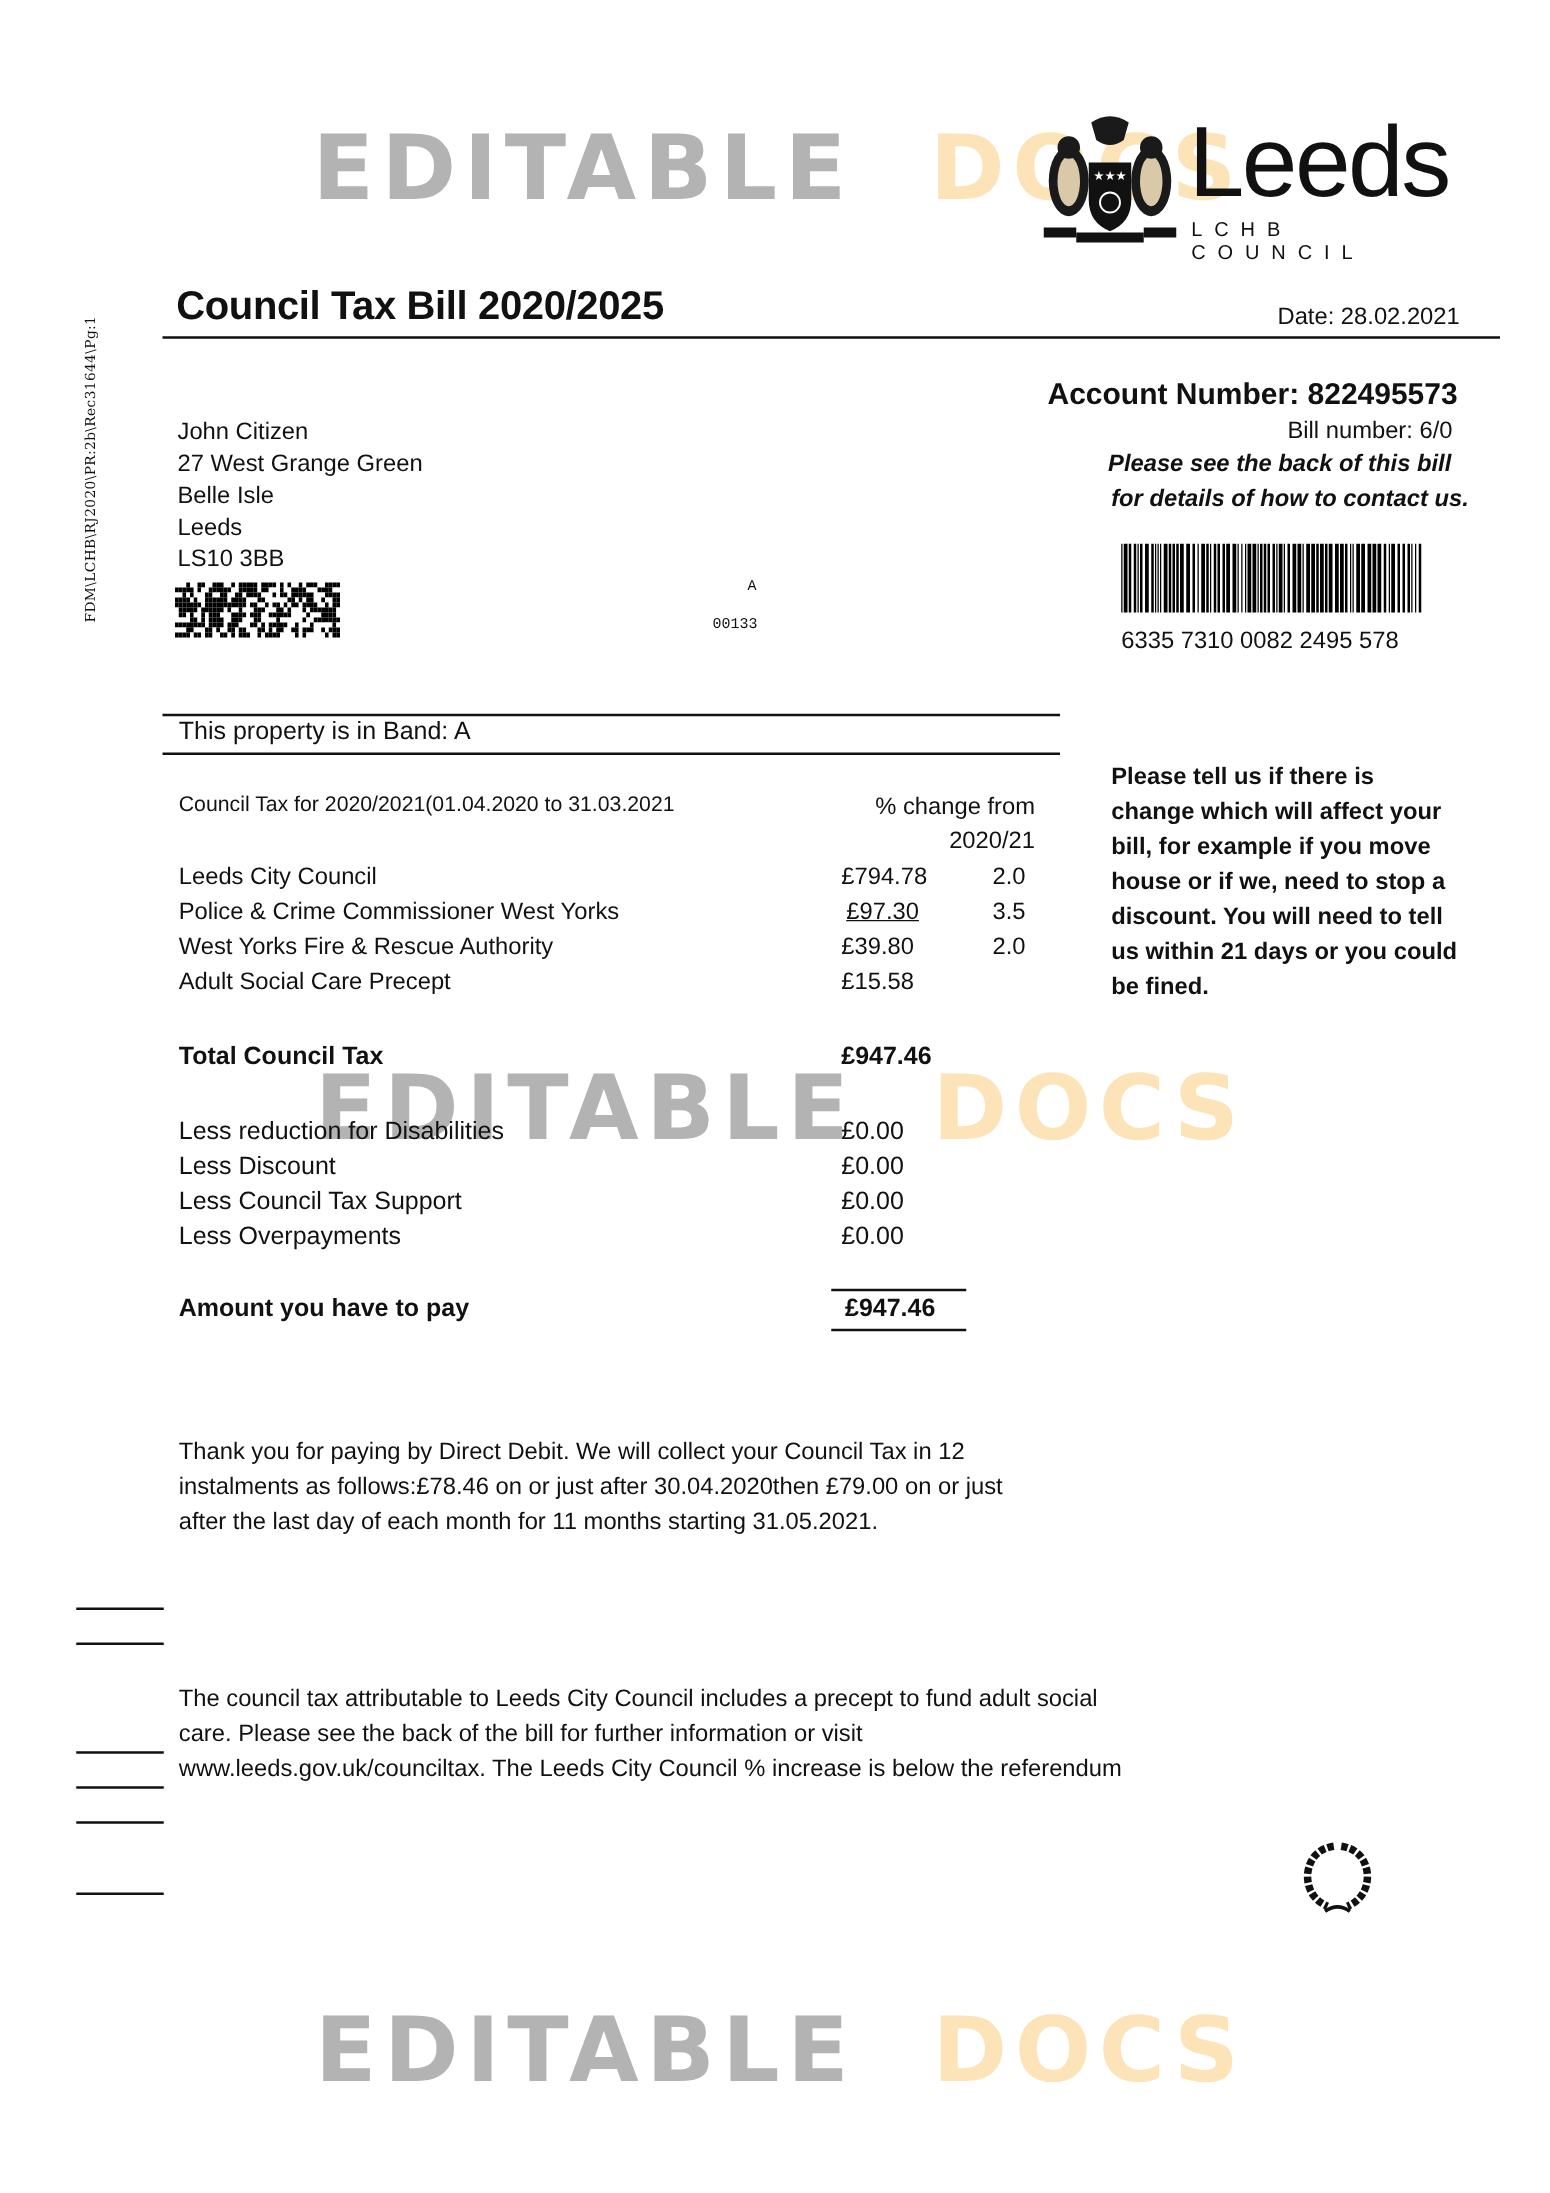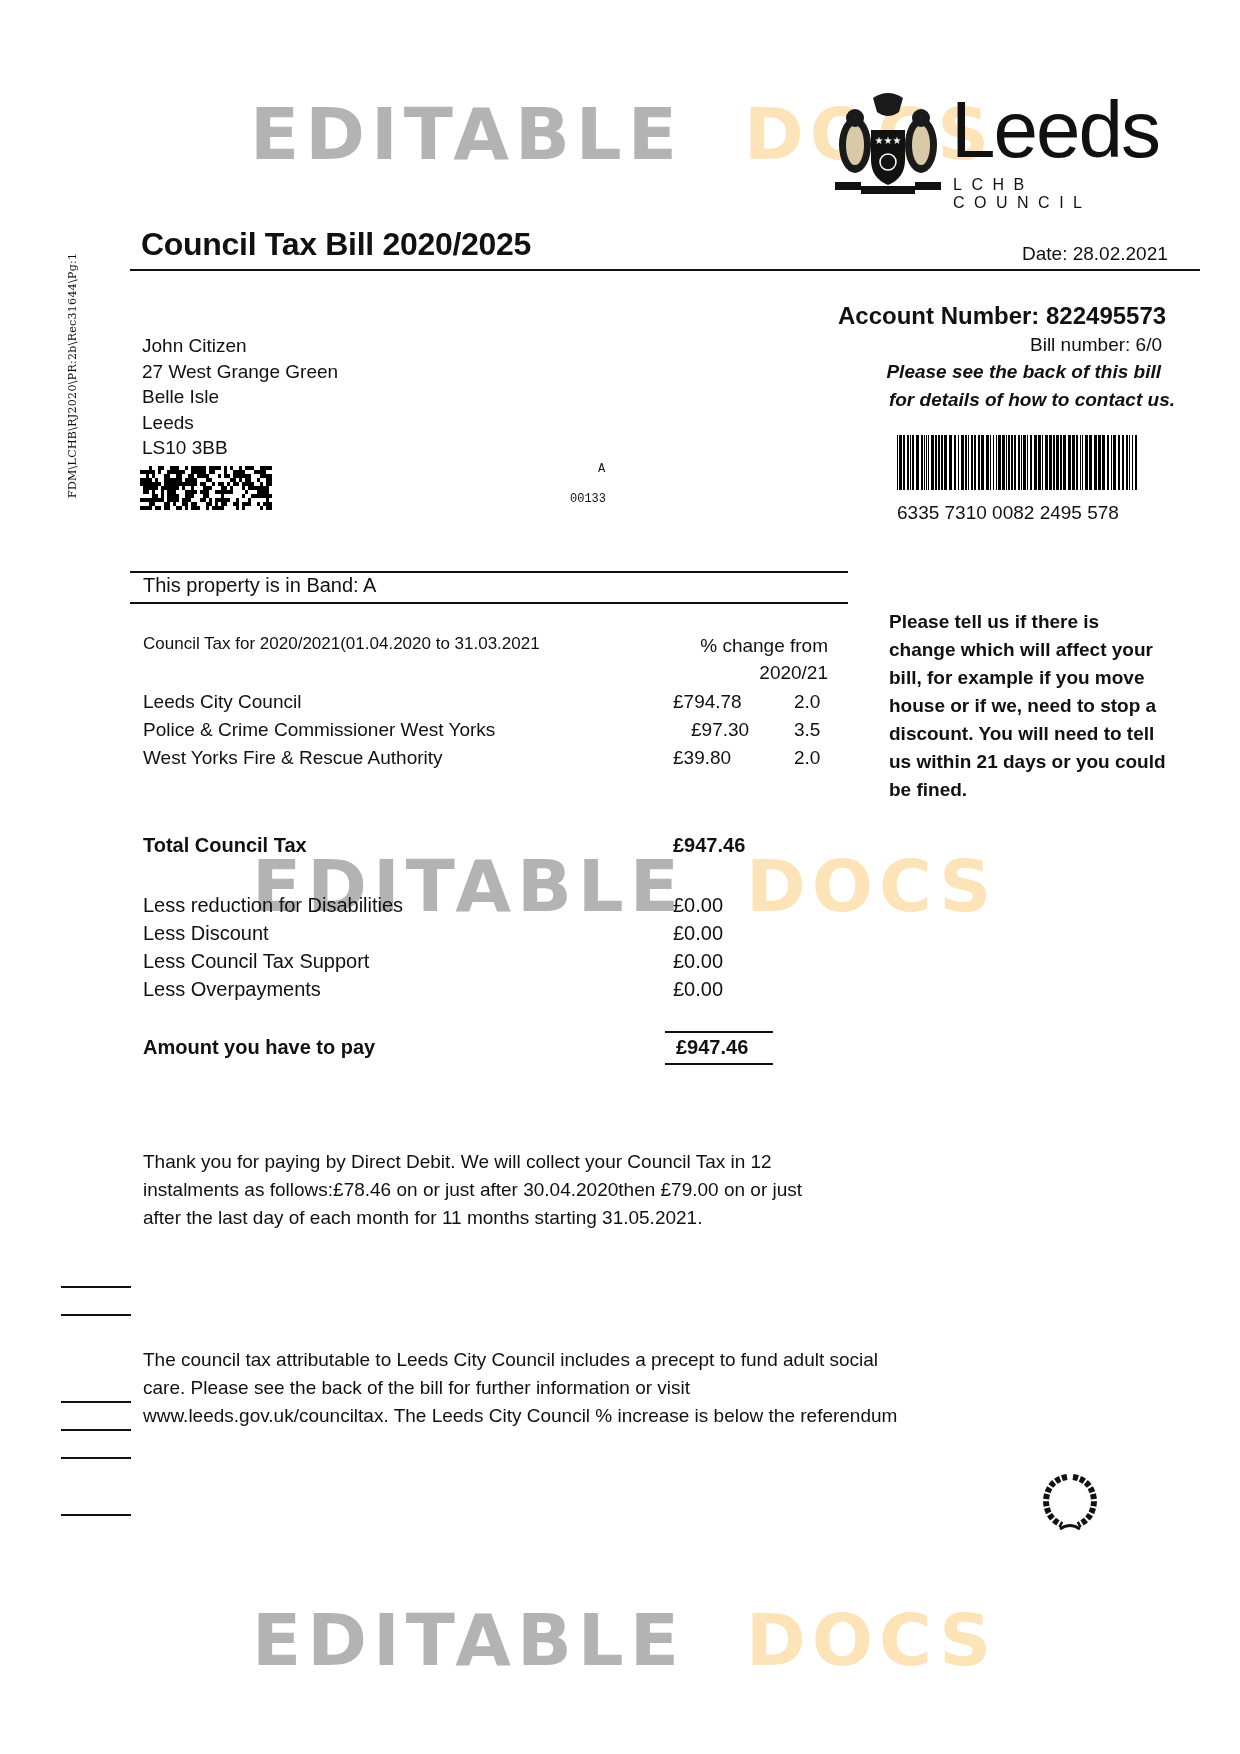--- a/index.html
+++ b/index.html
@@ -644,27 +644,32 @@
 </div>
 
 <div style="position:absolute; left:143px; top:688px; width:700px; font-size:19px; line-height:28px;">
   <div style="position:relative; height:28px;">
     <span>Leeds City Council</span>
     <span style="position:absolute; left:530px;">£794.78</span>
     <span style="position:absolute; left:651px;">2.0</span>
   </div>
   <div style="position:relative; height:28px;">
     <span>Police &amp; Crime Commissioner West Yorks</span>
-    <span style="position:absolute; left:548px;">£97.30</span>
+    <span style="position:absolute; left:534px;text-decoration:underline;">£97.30</span>
     <span style="position:absolute; left:651px;">3.5</span>
   </div>
   <div style="position:relative; height:28px;">
     <span>West Yorks Fire &amp; Rescue Authority</span>
     <span style="position:absolute; left:530px;">£39.80</span>
     <span style="position:absolute; left:651px;">2.0</span>
+  </div>
+  <div style="position:relative; height:28px;">
+    <span>Adult Social Care Precept</span>
+    <span style="position:absolute; left:530px;">£15.58</span>
+    <span style="position:absolute; left:651px;"></span>
   </div>
 </div>
 
 <div class="abs bold f19" style="left:143px; top:834px; font-size:20px;">Total Council Tax</div>
 <div class="abs bold f19" style="left:673px; top:834px; font-size:20px;">£947.46</div>
 
 <div class="wm" style="left:252px; top:850px; font-size:72px;">
   <span class="g">EDITABLE</span>
   <span class="o" style="margin-left:30px;">DOCS</span>
 </div>

